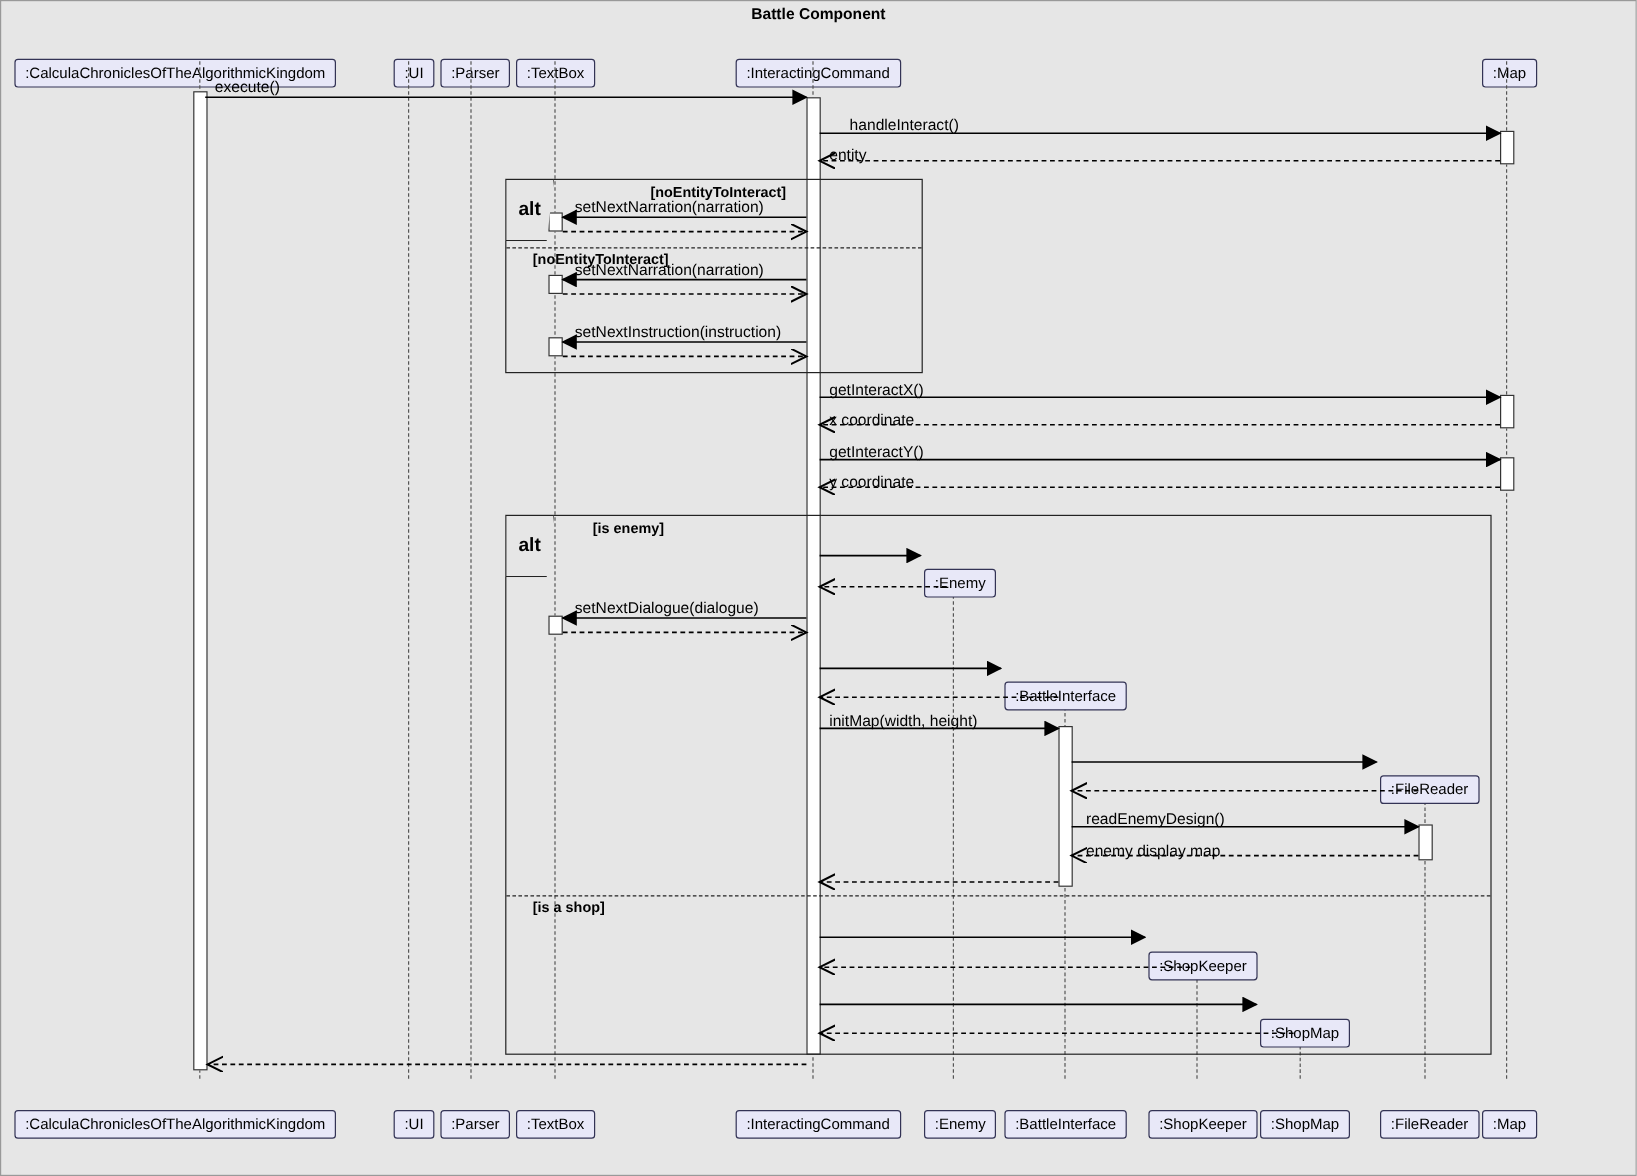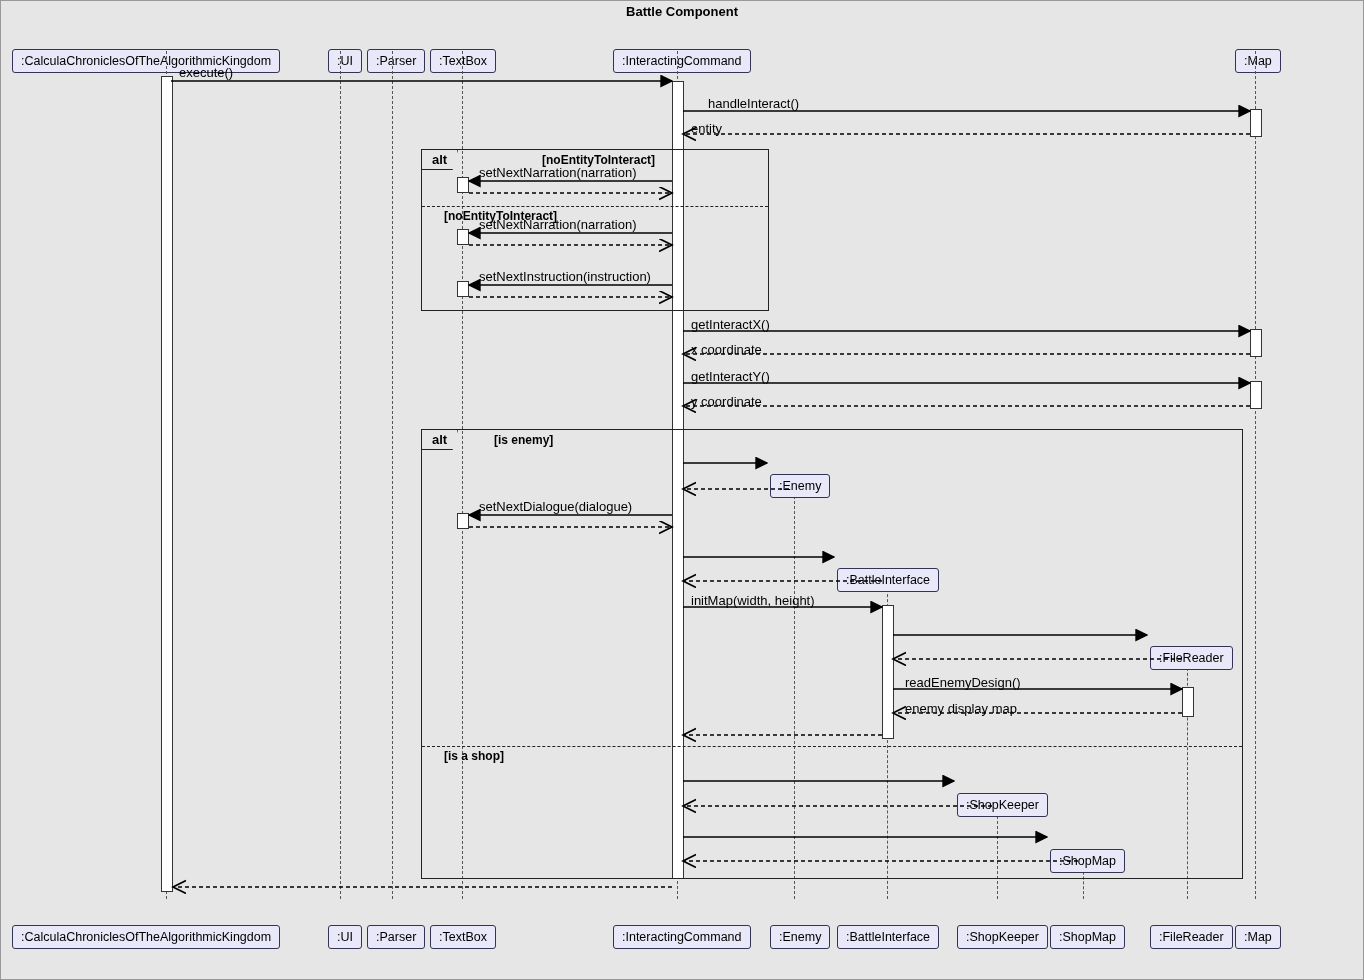--- a/index.html
+++ b/index.html
@@ -58,22 +58,22 @@
     border: 1.5px solid #222;
     background: transparent;
   }
   .alt-tab {
     position: absolute;
     top: -1px;
     left: -1px;
     border: 1.5px solid #222;
     background: #e6e6e6;
     font-weight: bold;
-    font-size: 13px;
-    padding: 2px 10px;
+    font-size: 16px;
+    padding: 16px 10px;
     clip-path: polygon(0 0, 100% 0, 85% 100%, 0 100%);
   }
   .alt-guard {
     position: absolute;
     font-size: 12px;
     font-weight: bold;
   }
   .alt-divider {
     position: absolute;
     left: 0;

